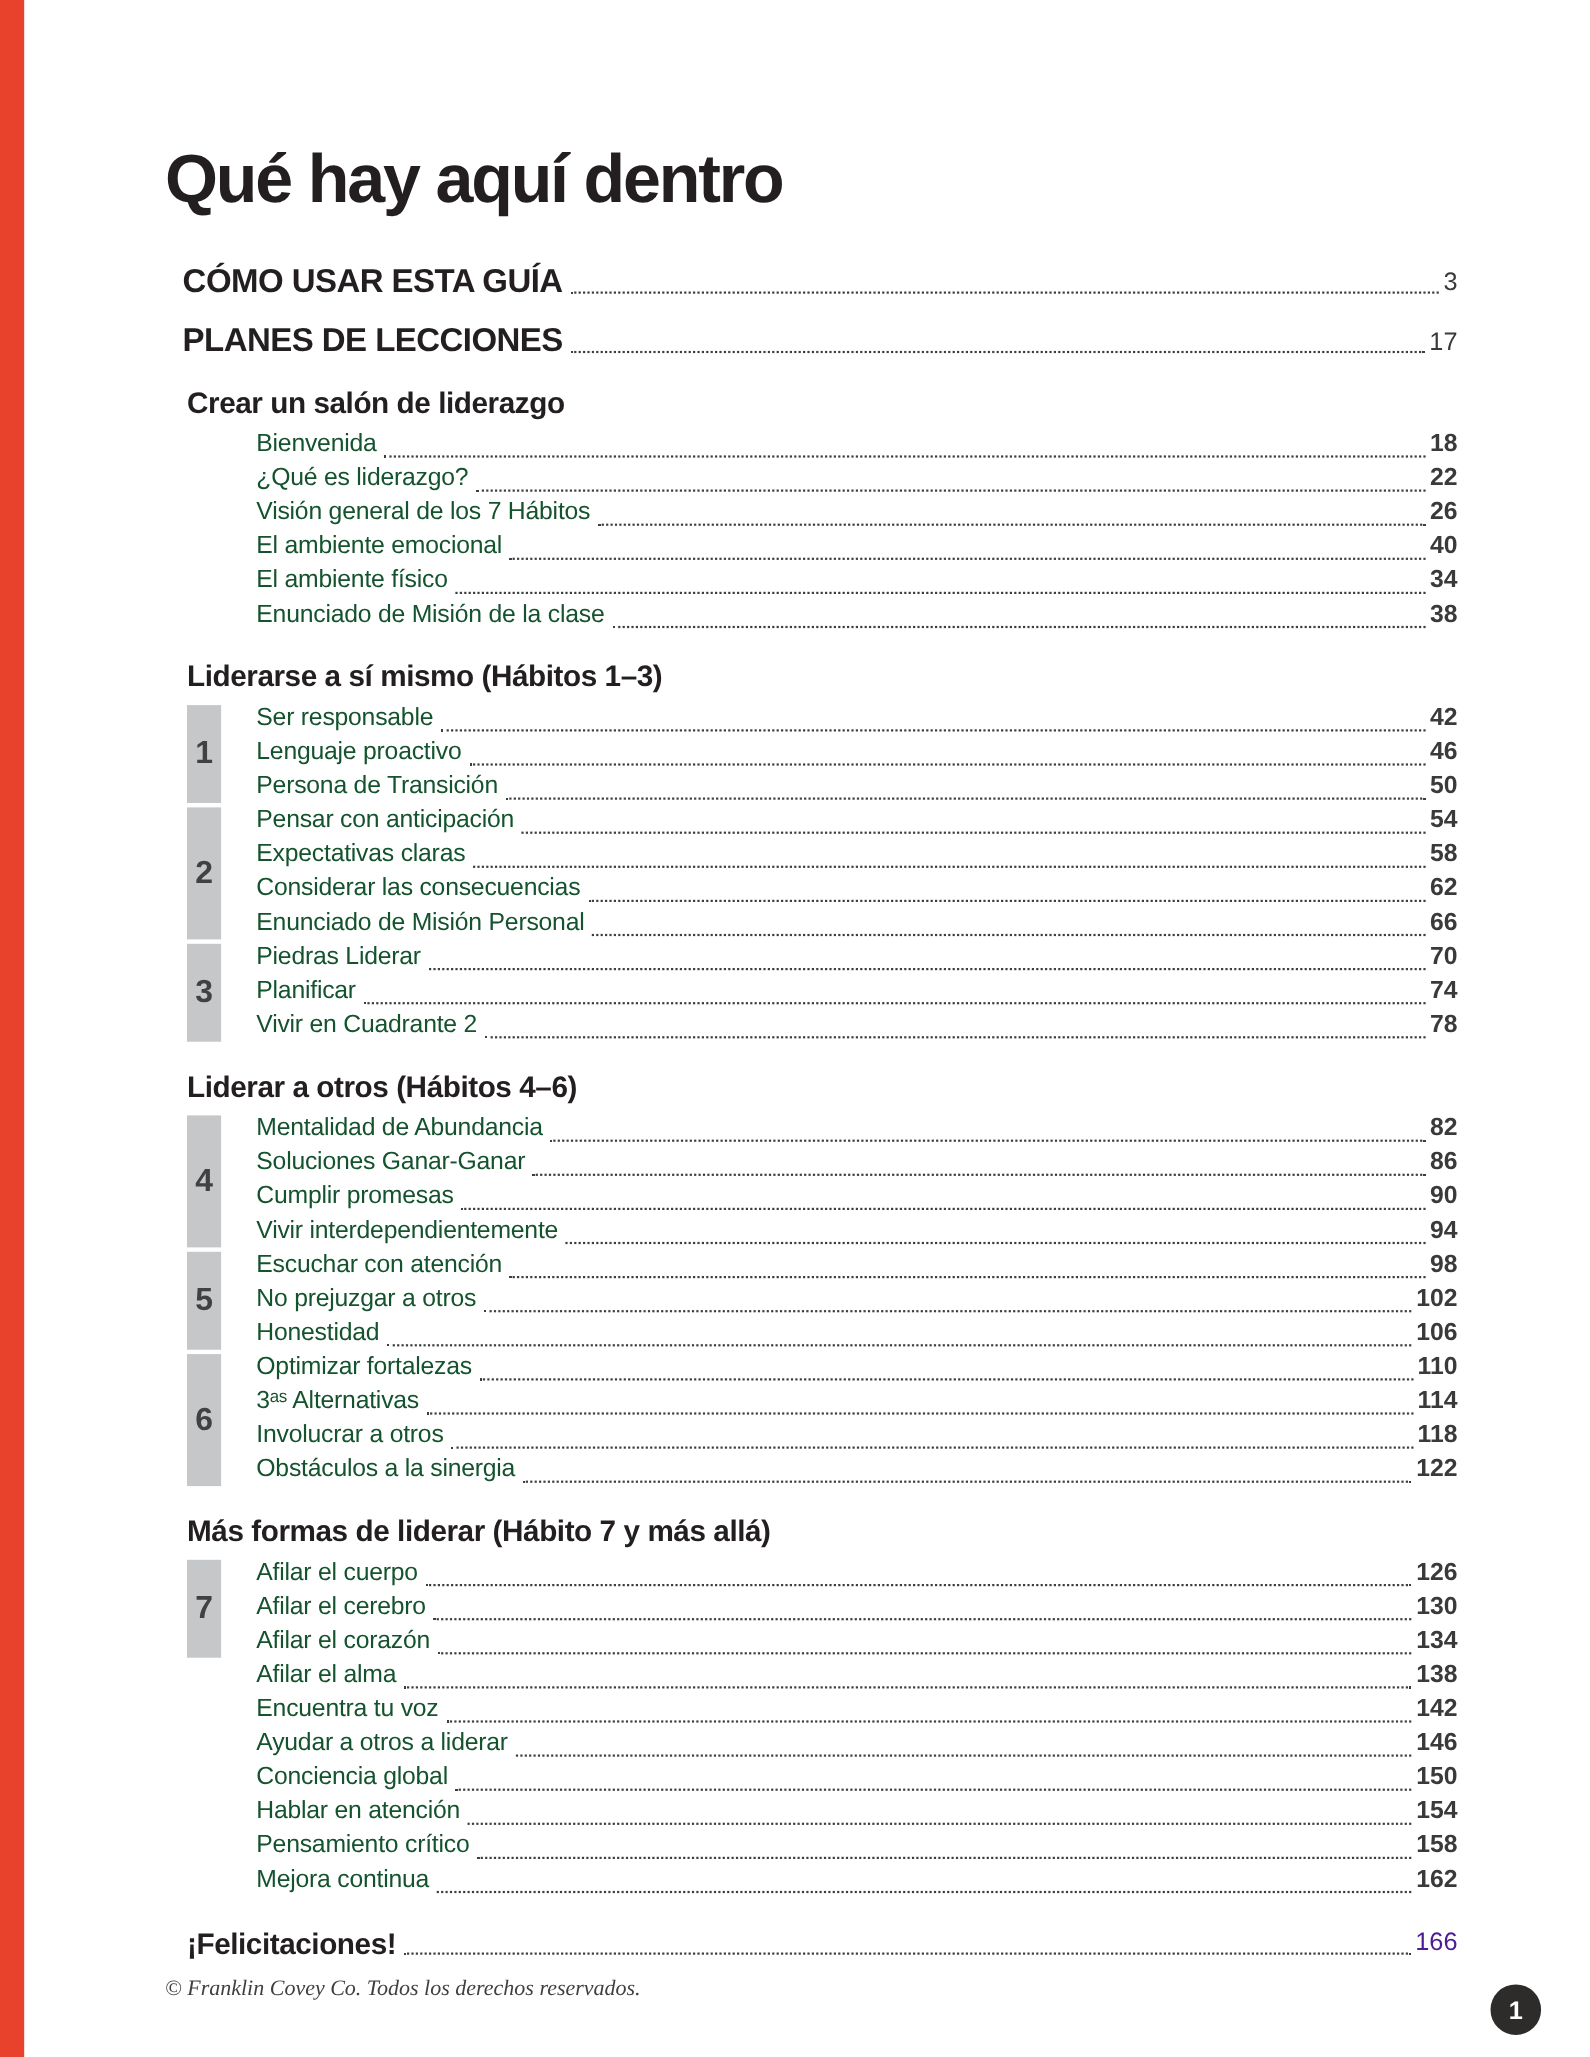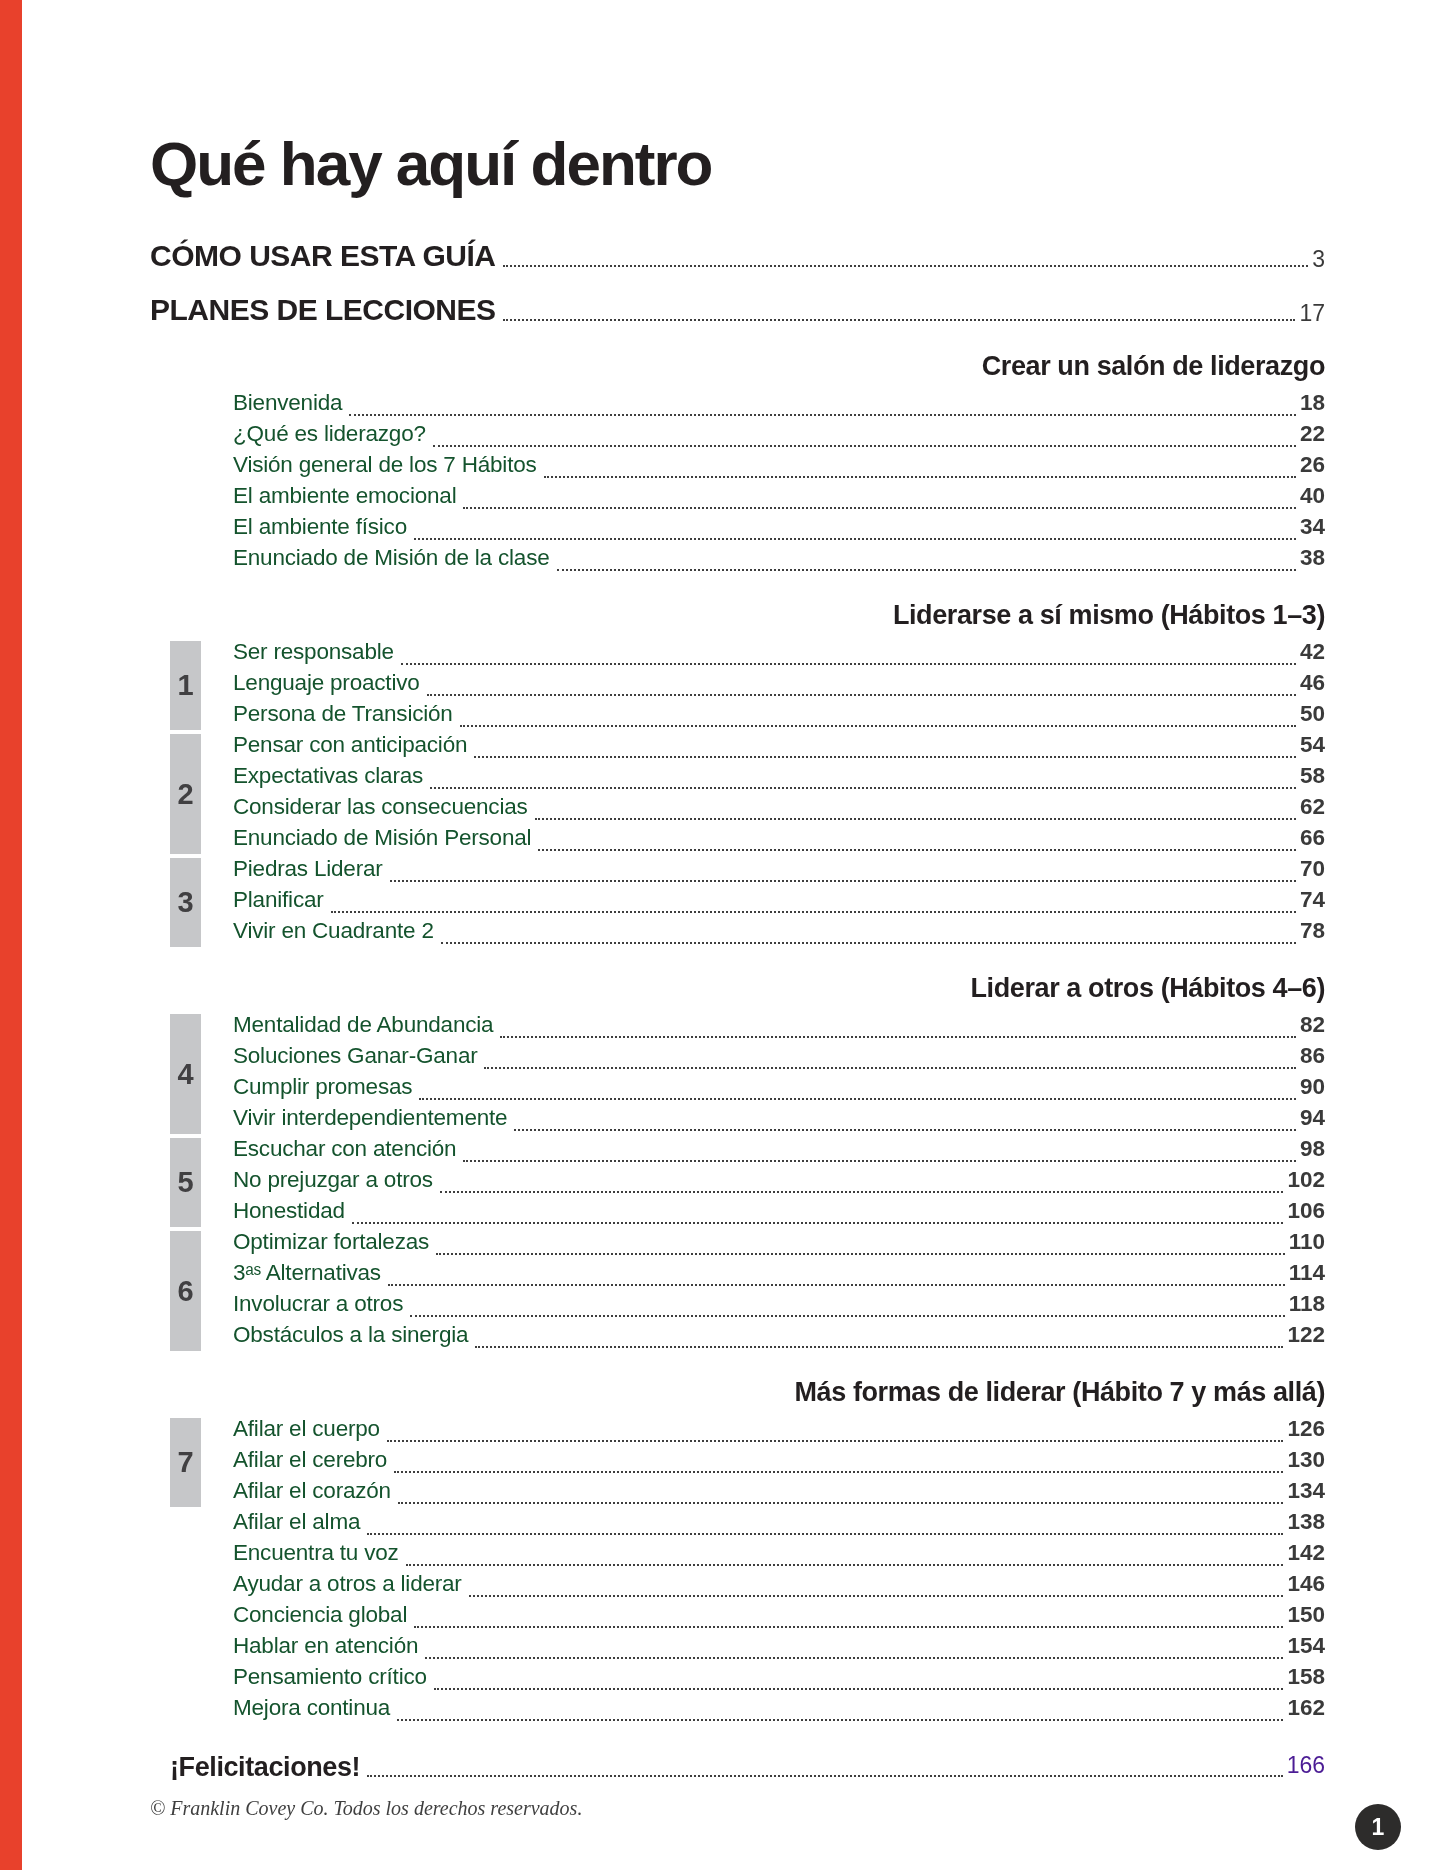--- a/index.html
+++ b/index.html
@@ -9,27 +9,27 @@
     font-family:"Liberation Sans","DejaVu Sans",sans-serif;
     color:#231f20;
     position:relative;
     overflow:hidden;
   }
   .accent-strip { position:absolute; left:0; top:0; width:22px; height:1870px; background:#e8412c; }
   .content { padding:128px 120px 0 150px; }
 
   .doc-title { font-size:62px; font-weight:700; letter-spacing:-2px; margin-bottom:40px; }
 
-  .top-entry { display:flex; align-items:flex-end; margin-bottom:20px; }
+  .top-entry { display:flex; align-items:center; margin-bottom:20px;margin-left:16px; }
   .top-entry .label { font-size:30px; font-weight:700; letter-spacing:-0.5px; white-space:nowrap; }
   .top-entry .page { font-size:23px; color:#3a3a3a; }
 
   .leader { flex:1; border-bottom:2.5px dotted #3e3e3e; align-self:flex-end; margin:0 4px 6px 7px; }
 
-  .section { margin-top:24px;text-align:right; }
+  .section { margin-top:24px; }
   .section-heading { font-size:27px; font-weight:700; letter-spacing:-0.4px; margin-left:20px; margin-bottom:8px; line-height:31px; }
 
   .group { display:flex; margin-left:20px; }
   .box-col { width:31px; margin-right:32px; display:flex; flex-direction:column; }
   .habit-box {
     background:#c6c7c9; flex:1; margin:2px 0;
     display:flex; align-items:center; justify-content:center;
     font-size:29px; font-weight:700; color:#414042;
   }
   .rows { flex:1; }

